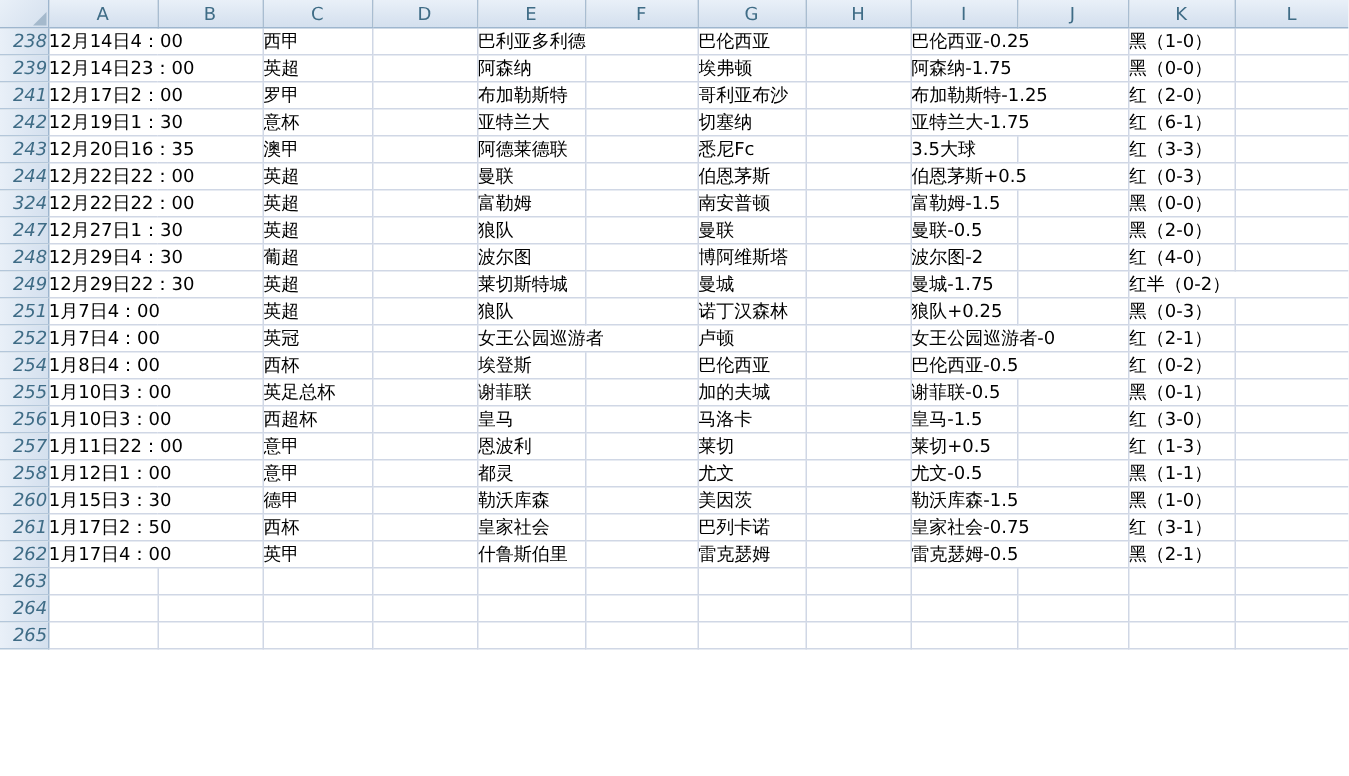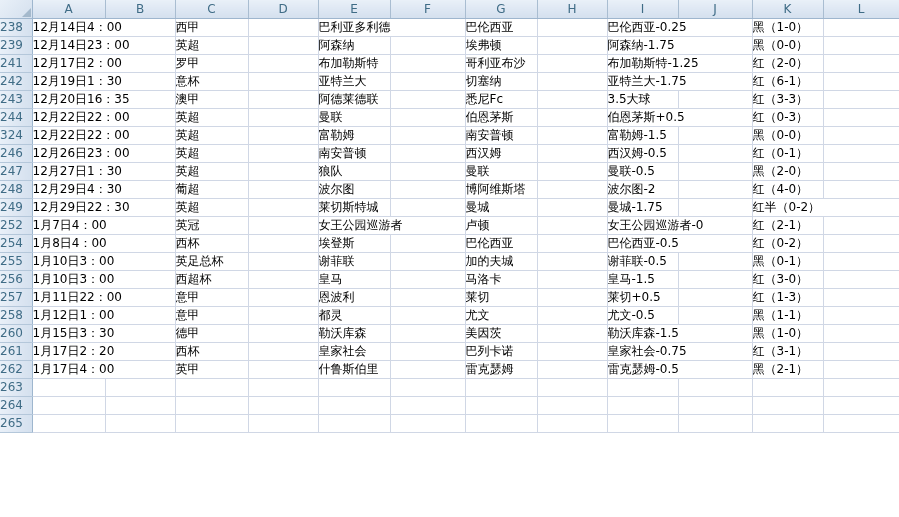--- a/index.html
+++ b/index.html
@@ -17,24 +17,25 @@
   th.colhead{
     background:linear-gradient(to bottom,#E9F0F8 0%,#DCE6F2 60%,#D4E0EE 100%);
     color:#3F6C86;text-align:center;
     border-right:1px solid #A9BDD1;
     border-bottom:1px solid #9EB6CE;
     font-size:12px;
   }
   
   th.rowhead{
     background:linear-gradient(to right,#E9F0F8 0%,#DCE6F2 60%,#D4E0EE 100%);
-    color:#3F6C86;text-align:left;
+    color:#3F6C86;text-align:right;
     border-right:1px solid #9EB6CE;
     border-bottom:1px solid #B4C7DA;
     font-size:12px;
+    font-style:italic;
   }
   th.corner{
     background:linear-gradient(135deg,#E9F0F8 0%,#D4E0EE 100%);
     border-right:1px solid #9EB6CE;
     border-bottom:1px solid #9EB6CE;
     position:relative;
   }
   .corner-tri{
     position:absolute;right:1px;bottom:1px;width:0;height:0;
     border-left:9px solid transparent;border-bottom:9px solid #A4B9CC;
@@ -174,34 +175,20 @@
           <td class="cell">富勒姆</td>
           <td class="cell"></td>
           <td class="cell">南安普顿</td>
           <td class="cell"></td>
           <td class="cell">富勒姆-1.5</td>
           <td class="cell"></td>
           <td class="cell">黑（0-0）</td>
           <td class="cell"></td>
         </tr>
         <tr>
-          <th class="rowhead">246</th>
-          <td class="cell" colspan="2">12月26日23：00</td>
-          <td class="cell">英超</td>
-          <td class="cell"></td>
-          <td class="cell">南安普顿</td>
-          <td class="cell"></td>
-          <td class="cell">西汉姆</td>
-          <td class="cell"></td>
-          <td class="cell">西汉姆-0.5</td>
-          <td class="cell"></td>
-          <td class="cell red">红（0-1）</td>
-          <td class="cell"></td>
-        </tr>
-        <tr>
           <th class="rowhead">247</th>
           <td class="cell" colspan="2">12月27日1：30</td>
           <td class="cell">英超</td>
           <td class="cell"></td>
           <td class="cell">狼队</td>
           <td class="cell"></td>
           <td class="cell">曼联</td>
           <td class="cell"></td>
           <td class="cell">曼联-0.5</td>
           <td class="cell"></td>
@@ -229,20 +216,34 @@
           <td class="cell"></td>
           <td class="cell">莱切斯特城</td>
           <td class="cell"></td>
           <td class="cell">曼城</td>
           <td class="cell"></td>
           <td class="cell">曼城-1.75</td>
           <td class="cell"></td>
           <td class="cell red" colspan="2">红半（0-2）</td>
         </tr>
         <tr>
+          <th class="rowhead">251</th>
+          <td class="cell" colspan="2">1月7日4：00</td>
+          <td class="cell">英超</td>
+          <td class="cell"></td>
+          <td class="cell">狼队</td>
+          <td class="cell"></td>
+          <td class="cell">诺丁汉森林</td>
+          <td class="cell"></td>
+          <td class="cell">狼队+0.25</td>
+          <td class="cell"></td>
+          <td class="cell">黑（0-3）</td>
+          <td class="cell"></td>
+        </tr>
+        <tr>
           <th class="rowhead">252</th>
           <td class="cell" colspan="2">1月7日4：00</td>
           <td class="cell">英冠</td>
           <td class="cell"></td>
           <td class="cell" colspan="2">女王公园巡游者</td>
           <td class="cell">卢顿</td>
           <td class="cell"></td>
           <td class="cell" colspan="2">女王公园巡游者-0</td>
           <td class="cell red">红（2-1）</td>
           <td class="cell"></td>
@@ -324,21 +325,21 @@
           <td class="cell">勒沃库森</td>
           <td class="cell"></td>
           <td class="cell">美因茨</td>
           <td class="cell"></td>
           <td class="cell" colspan="2">勒沃库森-1.5</td>
           <td class="cell">黑（1-0）</td>
           <td class="cell"></td>
         </tr>
         <tr>
           <th class="rowhead">261</th>
-          <td class="cell" colspan="2">1月17日2：20</td>
+          <td class="cell" colspan="2">1月17日2：50</td>
           <td class="cell">西杯</td>
           <td class="cell"></td>
           <td class="cell">皇家社会</td>
           <td class="cell"></td>
           <td class="cell">巴列卡诺</td>
           <td class="cell"></td>
           <td class="cell" colspan="2">皇家社会-0.75</td>
           <td class="cell red">红（3-1）</td>
           <td class="cell"></td>
         </tr>

